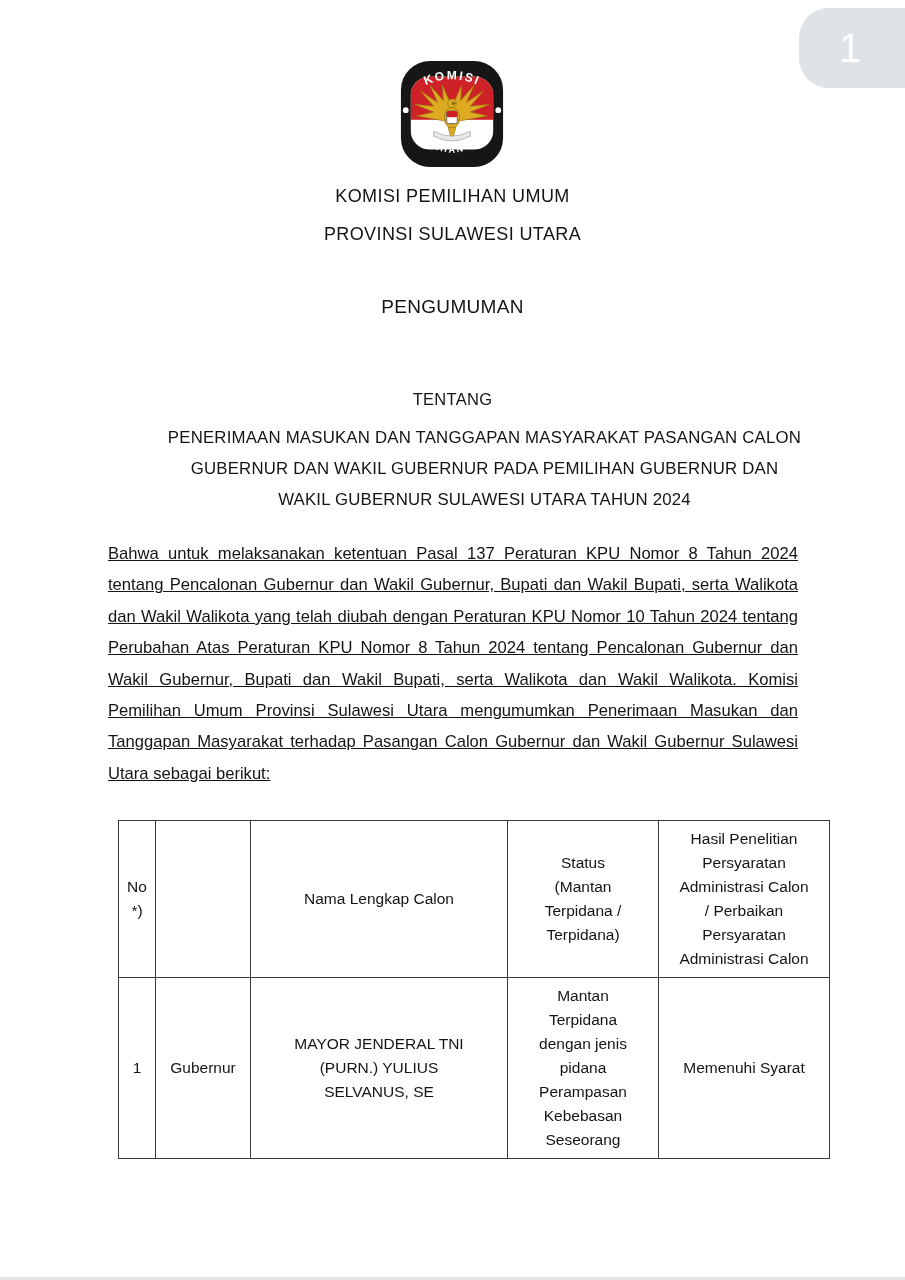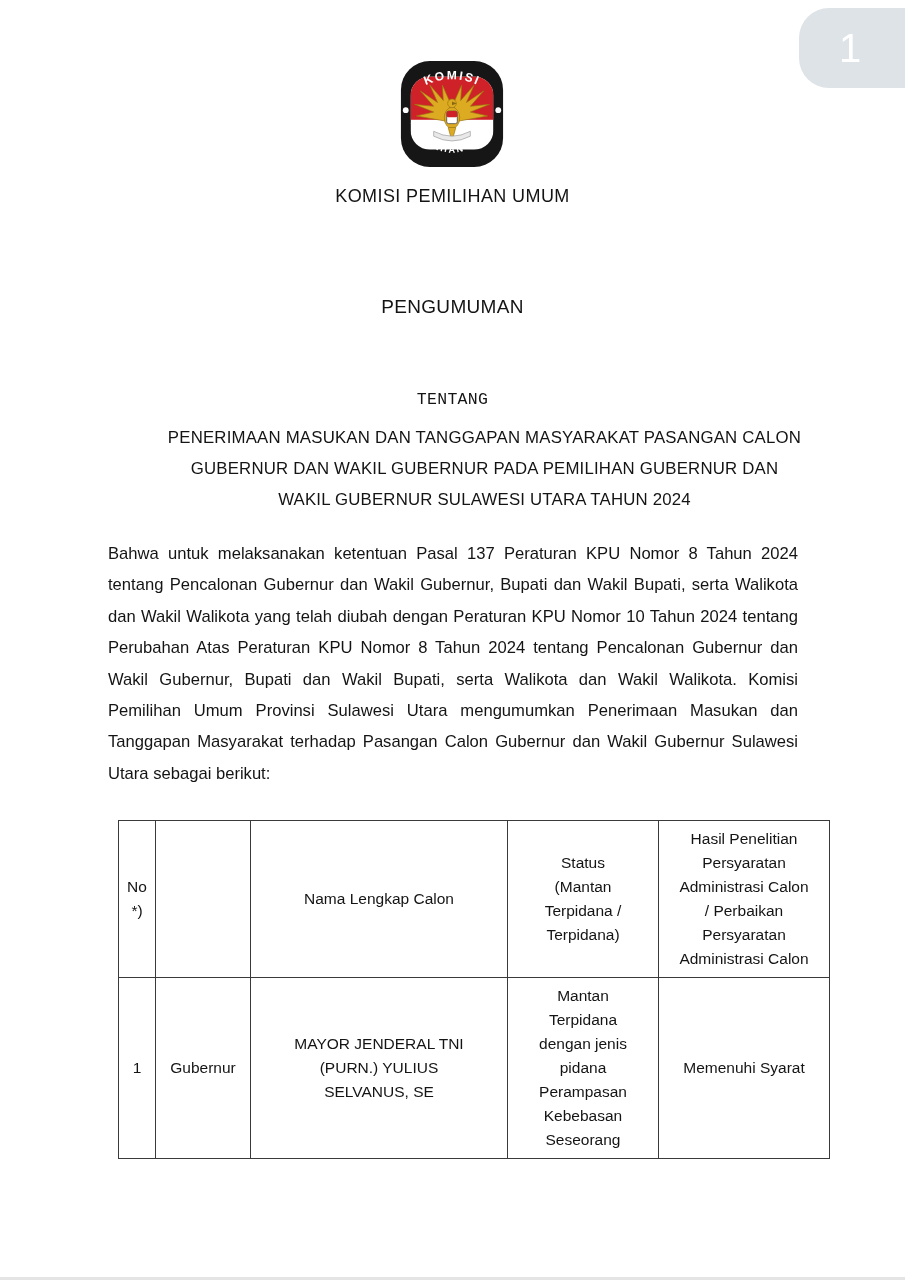--- a/index.html
+++ b/index.html
@@ -29,28 +29,29 @@
 
   
   .cline {
     position:absolute; left:0; width:100%;
     text-align:center; white-space:pre-line;
   }
   .org1 { top:186px; font-size:18px; letter-spacing:0.4px; }
   .org2 { top:224px; font-size:18px; letter-spacing:0.4px; }
   .doc-type { top:296px; font-size:19px; letter-spacing:0.3px; }
   .doc-number { top:328px; font-size:17.5px; }
-  .about-label { top:390px; font-size:16.5px; letter-spacing:0.3px;font-family:Liberation Mono, monospace; }
+  .about-label { top:390px; font-size:16.5px; letter-spacing:0.3px; }
   .about-title { top:422px; font-size:16.8px; line-height:31px; letter-spacing:0.2px;margin-left:32px; }
 
   
   .para {
     position:absolute; top:538px; left:108px; width:690px;
     font-size:16.6px; line-height:31.4px;
     text-align:justify;
+    text-decoration:underline;
   }
 
   
   .doc-table {
     position:absolute; top:820px; left:118px;
     width:711px;
     border-collapse:collapse;
     font-size:15.5px; line-height:24px;
     table-layout:fixed;
   }
@@ -120,20 +121,21 @@
       <text font-size="12.5" font-weight="bold" fill="#ffffff" letter-spacing="2" font-family="Liberation Sans, sans-serif">
         <textPath href="#arcTop" startOffset="50%" text-anchor="middle">KOMISI</textPath>
       </text>
       <text font-size="9.5" font-weight="bold" fill="#ffffff" letter-spacing="2" font-family="Liberation Sans, sans-serif">
         <textPath href="#arcBottom" startOffset="50%" text-anchor="middle">PEMILIHAN UMUM</textPath>
       </text>
     </svg>
   </div>
 
   <div class="cline org1">KOMISI PEMILIHAN UMUM</div>
+  <div class="cline org2">PROVINSI SULAWESI UTARA</div>
 
   <div class="cline doc-type">PENGUMUMAN</div>
 
   <div class="cline about-label">TENTANG</div>
   <div class="cline about-title">PENERIMAAN MASUKAN DAN TANGGAPAN MASYARAKAT PASANGAN CALON
 GUBERNUR DAN WAKIL GUBERNUR PADA PEMILIHAN GUBERNUR DAN
 WAKIL GUBERNUR SULAWESI UTARA TAHUN 2024</div>
 
   <p class="para">Bahwa untuk melaksanakan ketentuan Pasal 137 Peraturan KPU Nomor 8 Tahun 2024 tentang Pencalonan Gubernur dan Wakil Gubernur,  Bupati dan Wakil Bupati, serta Walikota dan Wakil Walikota yang telah diubah dengan Peraturan KPU Nomor 10 Tahun 2024 tentang Perubahan Atas Peraturan KPU Nomor 8 Tahun 2024 tentang Pencalonan Gubernur dan Wakil Gubernur,  Bupati dan Wakil Bupati, serta Walikota dan Wakil Walikota. Komisi Pemilihan Umum Provinsi Sulawesi Utara  mengumumkan Penerimaan Masukan dan Tanggapan Masyarakat terhadap Pasangan Calon Gubernur dan Wakil Gubernur Sulawesi Utara sebagai berikut:</p>
 

